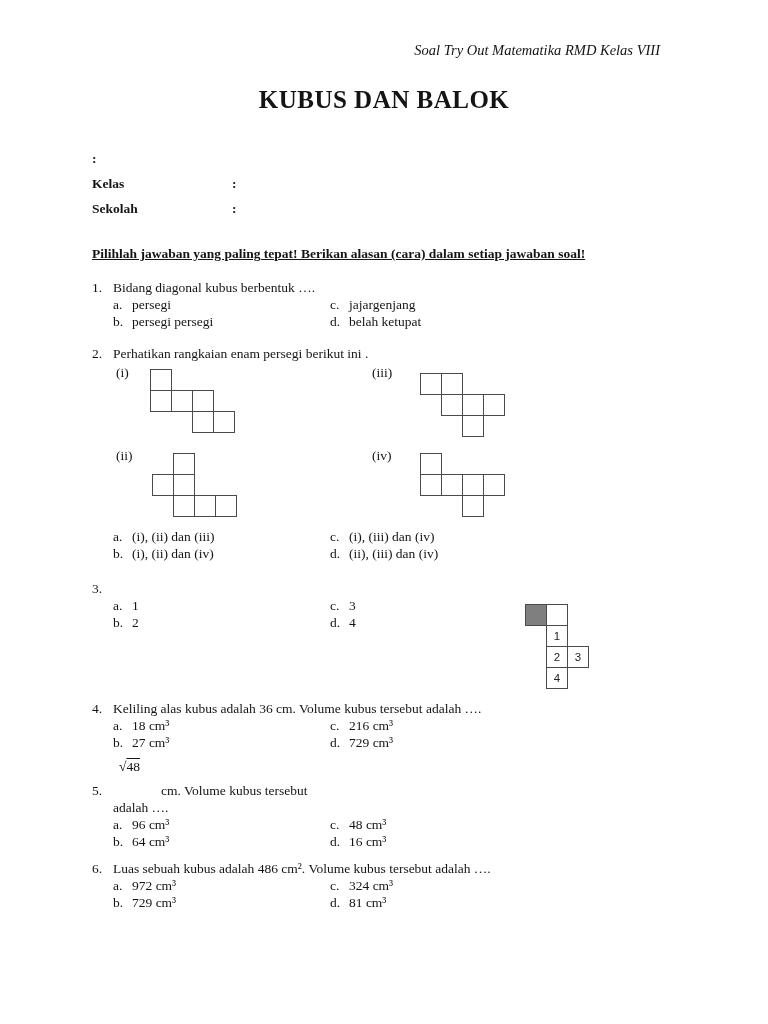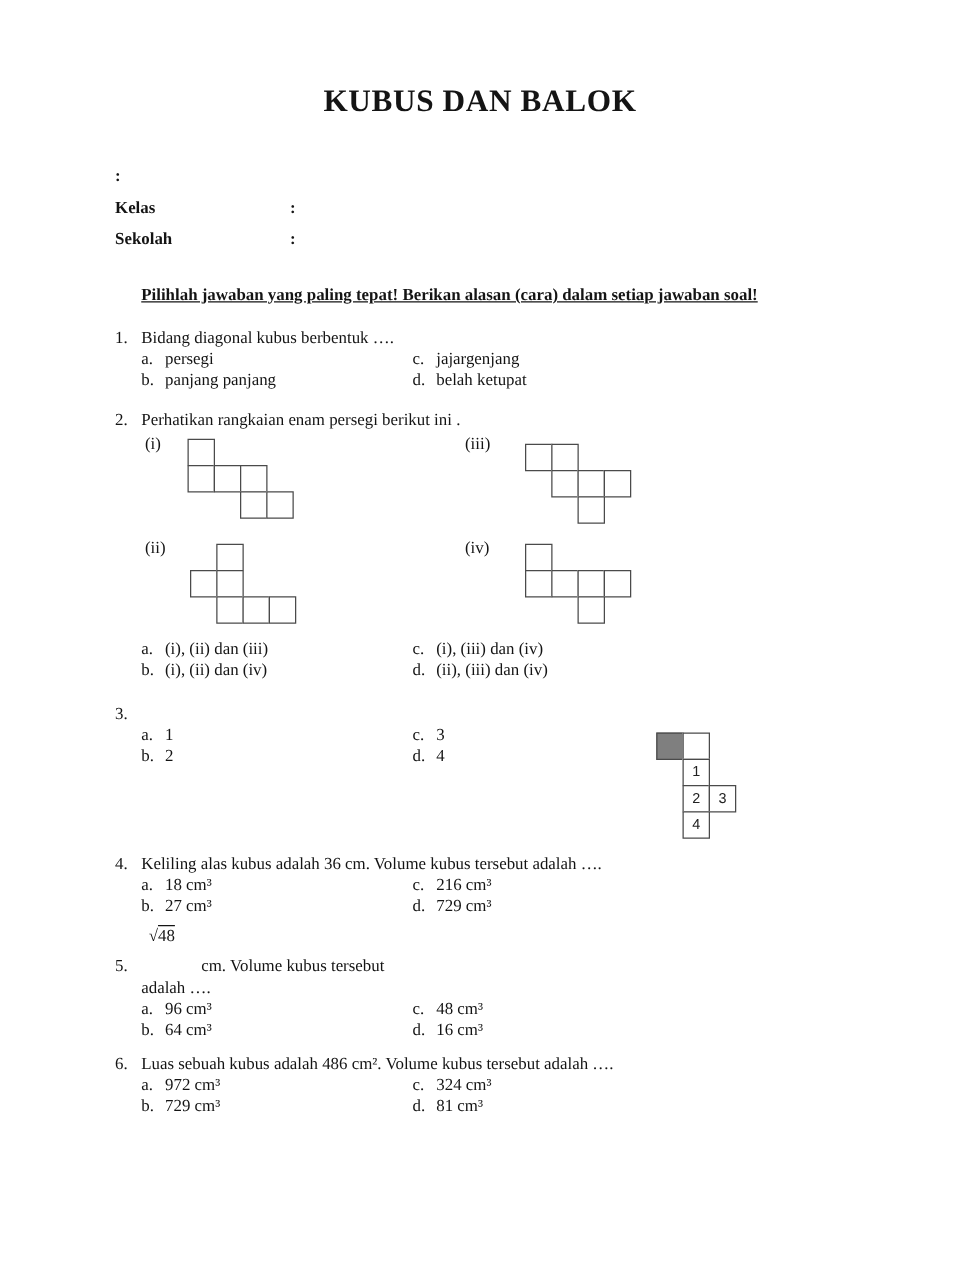--- a/index.html
+++ b/index.html
@@ -10,21 +10,21 @@
     font-family:"Liberation Serif", serif;
     box-sizing:border-box; padding:42px 92px 0 92px; overflow:hidden;
   }
   .header { text-align:right; font-style:italic; font-size:14.5px; height:18px; padding-right:16px; }
   .title { text-align:center; font-size:25px; font-weight:bold; letter-spacing:0.5px; margin-top:26px; height:30px; }
   .form { margin-top:30px; font-size:13.5px; font-weight:bold; }
   .form-row { display:flex; line-height:25px; }
   .form-label { width:140px; }
   .form-colon { width:12px; }
   .form-value { flex:1; }
-  .instruction { margin-top:25px; font-size:13.5px; font-weight:bold; text-decoration:underline; height:18px;margin-left:21px; }
+  .instruction { margin-top:25px; font-size:13.5px; font-weight:bold; text-decoration:underline; height:18px; }
   .question { font-size:13.5px; line-height:17px; }
   .q-line { display:flex; }
   .q-num { width:21px; flex-shrink:0; }
   .q-text { flex:1; }
   .options { display:grid; grid-template-columns:217px 1fr; grid-template-rows:repeat(2,17px); grid-auto-flow:column; margin-left:21px; }
   .option { display:flex; }
   .opt-letter { width:19px; flex-shrink:0; }
   .q1 { margin-top:15px; }
   .q2 { margin-top:15px; }
   .nets { position:relative; height:163px; }
@@ -49,20 +49,21 @@
   .math-gap { display:inline-block; width:48px; position:relative; vertical-align:baseline; }
   .radical { position:absolute; left:6px; bottom:20px; white-space:nowrap; font-size:13.5px;text-align:center; }
   .radicand { text-decoration:overline; }
   .q6 { margin-top:10px; }
 </style>
 </head>
 <body>
 
 <div class="page">
 
+  <div class="header">Soal Try Out Matematika RMD Kelas VIII</div>
 
   <div class="title">KUBUS DAN BALOK</div>
 
   <div class="form">
     <div class="form-row">
       <span class="form-colon">:</span>
       <span class="form-value"></span>
     </div>
     <div class="form-row">
       <span class="form-label">Kelas</span>
@@ -83,21 +84,21 @@
       <span class="q-num">1.</span>
       <span class="q-text">Bidang diagonal kubus berbentuk ….</span>
     </div>
     <div class="options">
       <div class="option">
         <span class="opt-letter">a.</span>
         <span class="opt-text">persegi</span>
       </div>
       <div class="option">
         <span class="opt-letter">b.</span>
-        <span class="opt-text">panjang panjang</span>
+        <span class="opt-text">persegi persegi</span>
       </div>
       <div class="option">
         <span class="opt-letter">c.</span>
         <span class="opt-text">jajargenjang</span>
       </div>
       <div class="option">
         <span class="opt-letter">d.</span>
         <span class="opt-text">belah ketupat</span>
       </div>
     </div>

